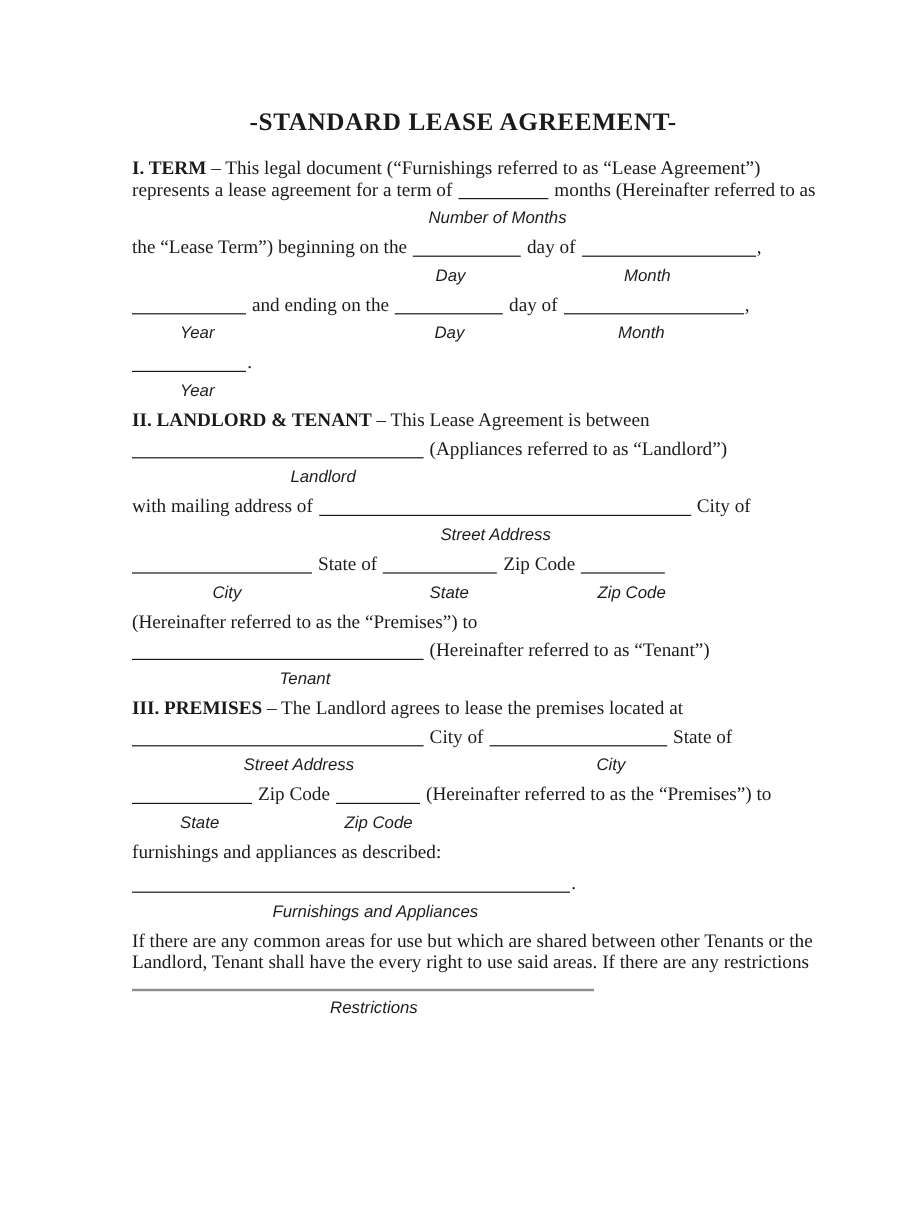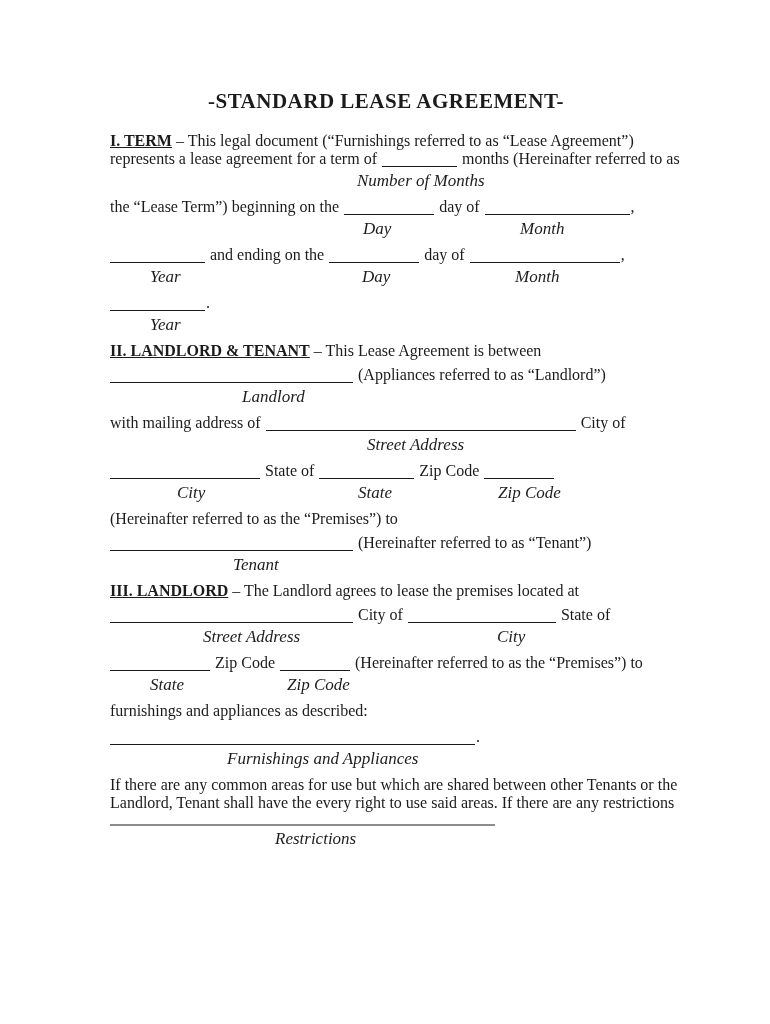--- a/index.html
+++ b/index.html
@@ -26,21 +26,21 @@
     line-height: 22px;
     letter-spacing: 0.5px;
     margin-bottom: 20px;
     white-space: nowrap;
   }
   .line {
     font-size: 16px;
     line-height: 18px;
     white-space: nowrap;
   }
-  .b { font-weight: 700; text-decoration: underline; }
+  .b { font-weight: 700; }
   .mt6 { margin-top: 6px; }
   .mt8 { margin-top: 8px; }
   .sec { margin-top: 8px; }
   .bl {
     display: inline-block;
     height: 0;
     border-bottom: 1.5px solid #1a1a1a;
     position: relative;
     top: 3px;
     margin: 0 5px;
@@ -48,24 +48,24 @@
   .bl.nl { margin-left: 0; }
   .bl.mr0 { margin-right: 1px; }
   .lbl-row {
     position: relative;
     height: 14px;
     margin: 6px 0 10px 0;
   }
   .lbl {
     position: absolute;
     top: 0;
-    font-family: Liberation Serif, serif;
+    font-family: Liberation Sans, sans-serif;
     font-style: italic;
     font-weight: 500;
-    font-size: 17px;
+    font-size: 14px;
     line-height: 14px;
     color: #1d1d1d;
     white-space: nowrap;
   }
   .rule {
     border-top: 2px solid #8c8c8c;
     margin-top: 12px;
     height: 0;
   }
 </style>
@@ -120,21 +120,21 @@
       <span class="lbl" style="left:388px">Zip Code</span>
     </div>
 
     <div class="line"><span>(Hereinafter referred to as the “Premises”) to</span></div>
 
     <div class="line mt6"><span class="bl nl" style="width:243px"></span><span>(Hereinafter referred to as “Tenant”)</span></div>
     <div class="lbl-row">
       <span class="lbl" style="left:123px">Tenant</span>
     </div>
 
-    <div class="line sec"><span class="b">III. LANDLORD</span><span> – The Landlord agrees to lease the premises located at</span></div>
+    <div class="line sec"><span class="b">III. PREMISES</span><span> – The Landlord agrees to lease the premises located at</span></div>
 
     <div class="line mt6"><span class="bl nl" style="width:243px"></span><span>City of</span><span class="bl" style="width:148px"></span><span>State of</span></div>
     <div class="lbl-row">
       <span class="lbl" style="left:93px">Street Address</span>
       <span class="lbl" style="left:387px">City</span>
     </div>
 
     <div class="line"><span class="bl nl" style="width:100px"></span><span>Zip Code</span><span class="bl" style="width:70px"></span><span>(Hereinafter referred to as the “Premises”) to</span></div>
     <div class="lbl-row">
       <span class="lbl" style="left:40px">State</span>

